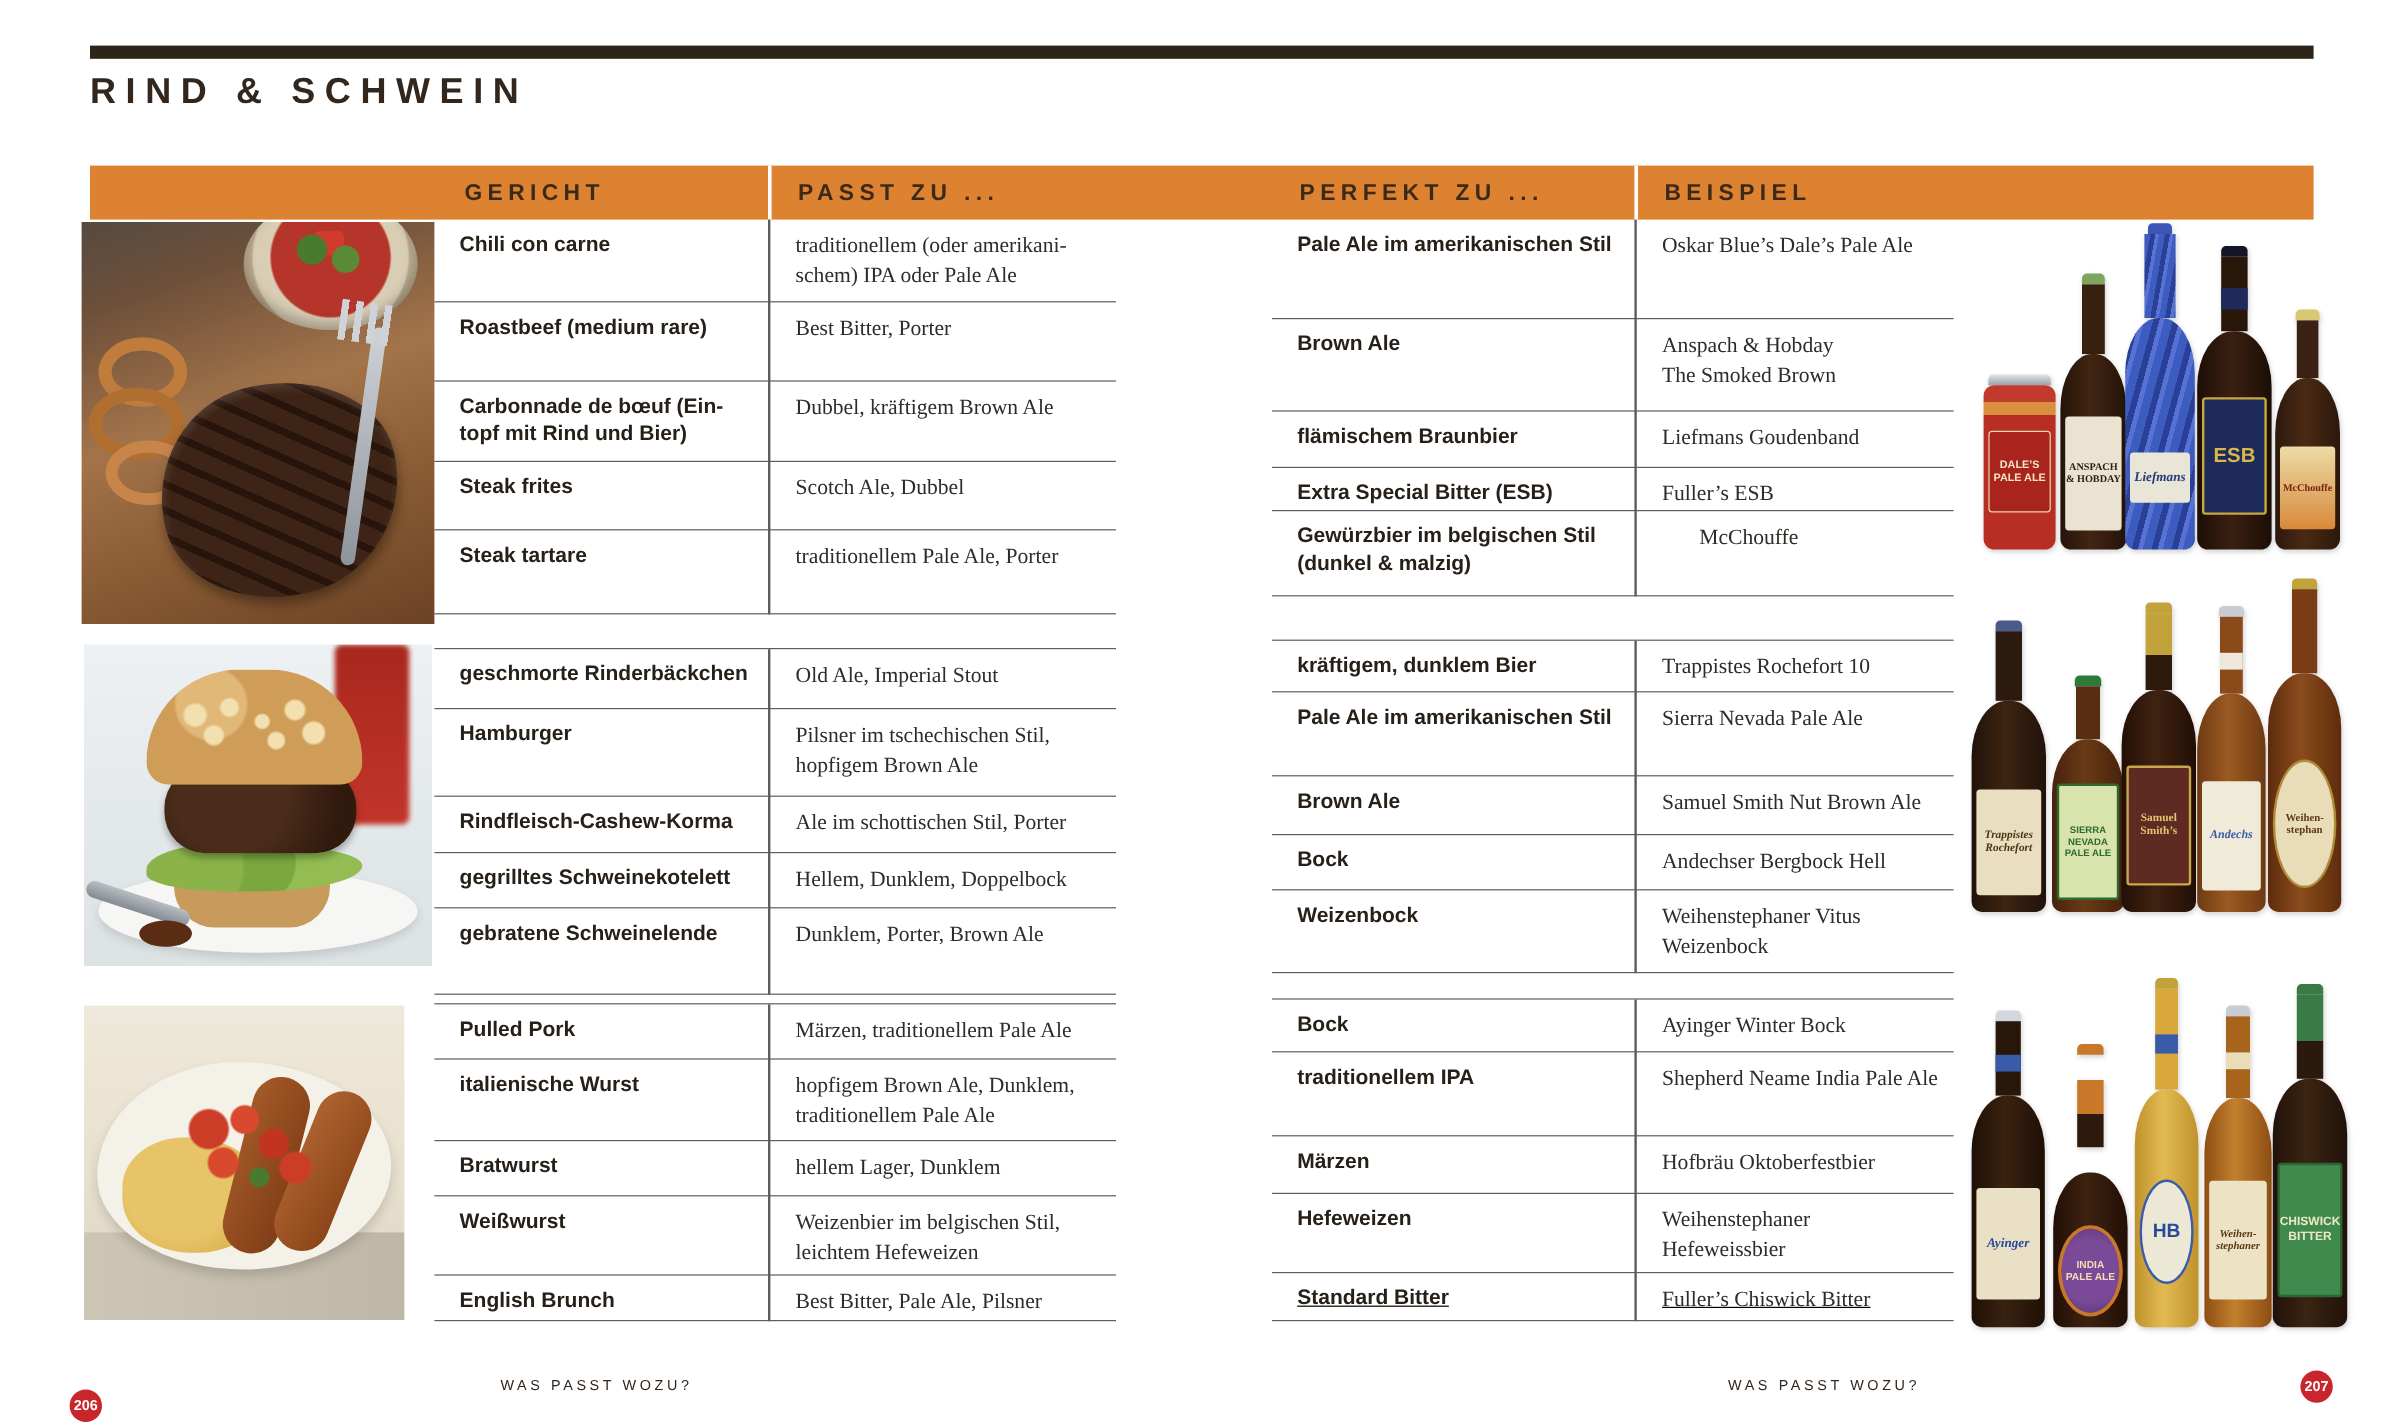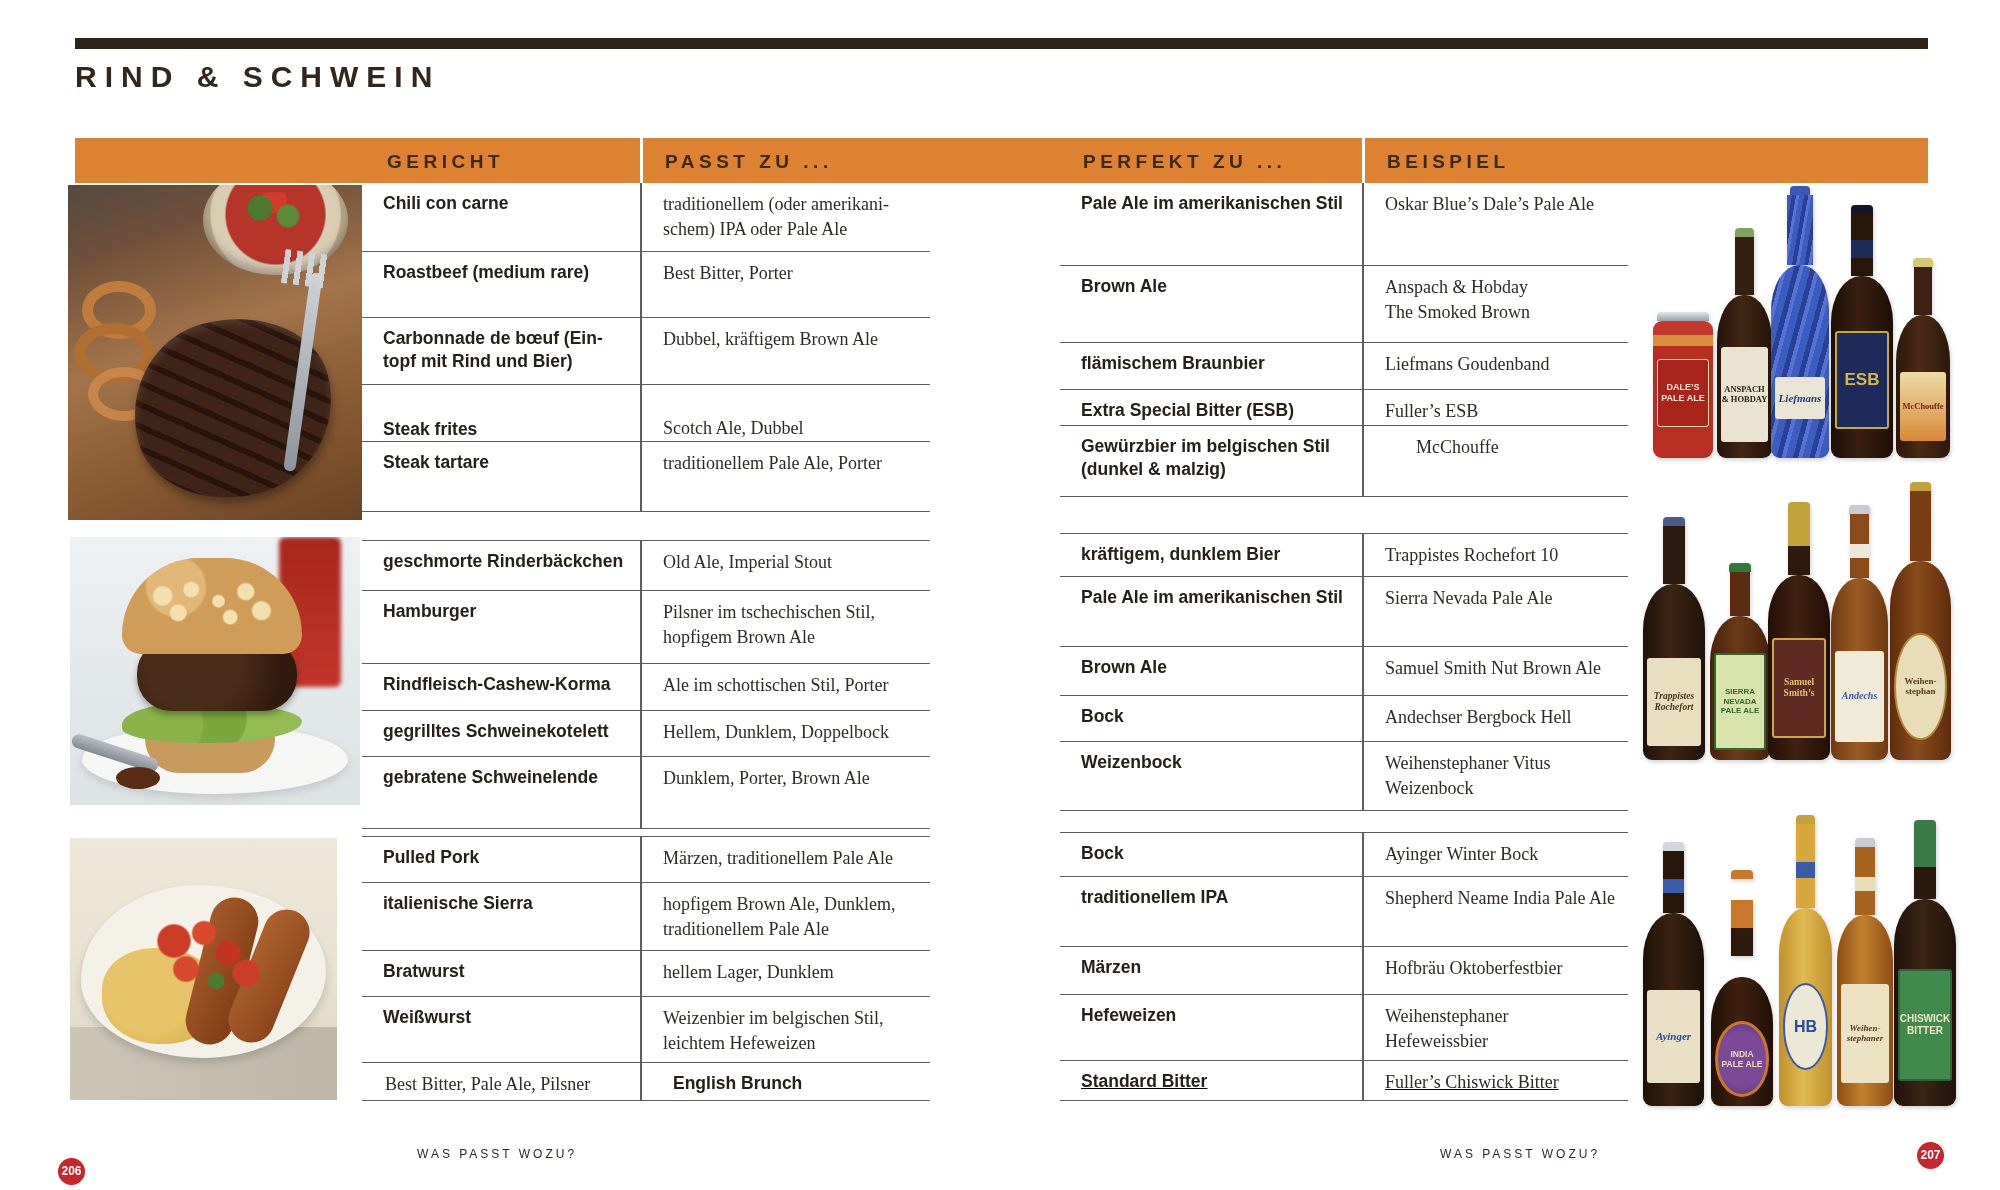--- a/index.html
+++ b/index.html
@@ -102,21 +102,21 @@
       </div>
       <div class="trow" style="height: 66px;">
         <div class="tcell c1">Roastbeef (medium rare)</div>
         <div class="tcell c2">Best Bitter, Porter</div>
       </div>
       <div class="trow" style="height: 67px; justify-content: flex-end;">
         <div class="tcell c1">Carbonnade de bœuf (Ein-
 topf mit Rind und Bier)</div>
         <div class="tcell c2">Dubbel, kräftigem Brown Ale</div>
       </div>
-      <div class="trow" style="height: 57px; align-items: flex-end;">
+      <div class="trow" style="height: 57px;">
         <div class="tcell c1">Steak frites</div>
         <div class="tcell c2">Scotch Ale, Dubbel</div>
       </div>
       <div class="trow" style="height: 70px;">
         <div class="tcell c1">Steak tartare</div>
         <div class="tcell c2">traditionellem Pale Ale, Porter</div>
       </div>
     </div>
   <div class="tgroup lefttab" style="left:362px;top:540px;width:568px;">
     <div class="vdiv" style="left:278px"></div>
@@ -142,36 +142,36 @@
         <div class="tcell c2">Dunklem, Porter, Brown Ale</div>
       </div>
     </div>
   <div class="tgroup lefttab" style="left:362px;top:836px;width:568px;">
     <div class="vdiv" style="left:278px"></div>
   <div class="trow" style="height: 46px;">
         <div class="tcell c1">Pulled Pork</div>
         <div class="tcell c2">Märzen, traditionellem Pale Ale</div>
       </div>
       <div class="trow" style="height: 68px;">
-        <div class="tcell c1">italienische Sierra</div>
+        <div class="tcell c1">italienische Wurst</div>
         <div class="tcell c2">hopfigem Brown Ale, Dunklem,
 traditionellem Pale Ale</div>
       </div>
       <div class="trow" style="height: 46px;">
         <div class="tcell c1">Bratwurst</div>
         <div class="tcell c2">hellem Lager, Dunklem</div>
       </div>
       <div class="trow" style="height: 66px;">
         <div class="tcell c1">Weißwurst</div>
         <div class="tcell c2">Weizenbier im belgischen Stil,
 leichtem Hefeweizen</div>
       </div>
       <div class="trow" style="height: 38px;">
+        <div class="tcell c1">English Brunch</div>
         <div class="tcell c2">Best Bitter, Pale Ale, Pilsner</div>
-        <div class="tcell c1">English Brunch</div>
       </div>
     </div>
 
   <div class="tgroup righttab first" style="left:1060px;top:183px;width:568px;">
     <div class="vdiv" style="left:302px"></div>
   <div class="trow" style="height: 83px;">
         <div class="tcell c1">Pale Ale im amerikanischen Stil</div>
         <div class="tcell c2">Oskar Blue’s Dale’s Pale Ale</div>
       </div>
       <div class="trow" style="height: 77px;">

